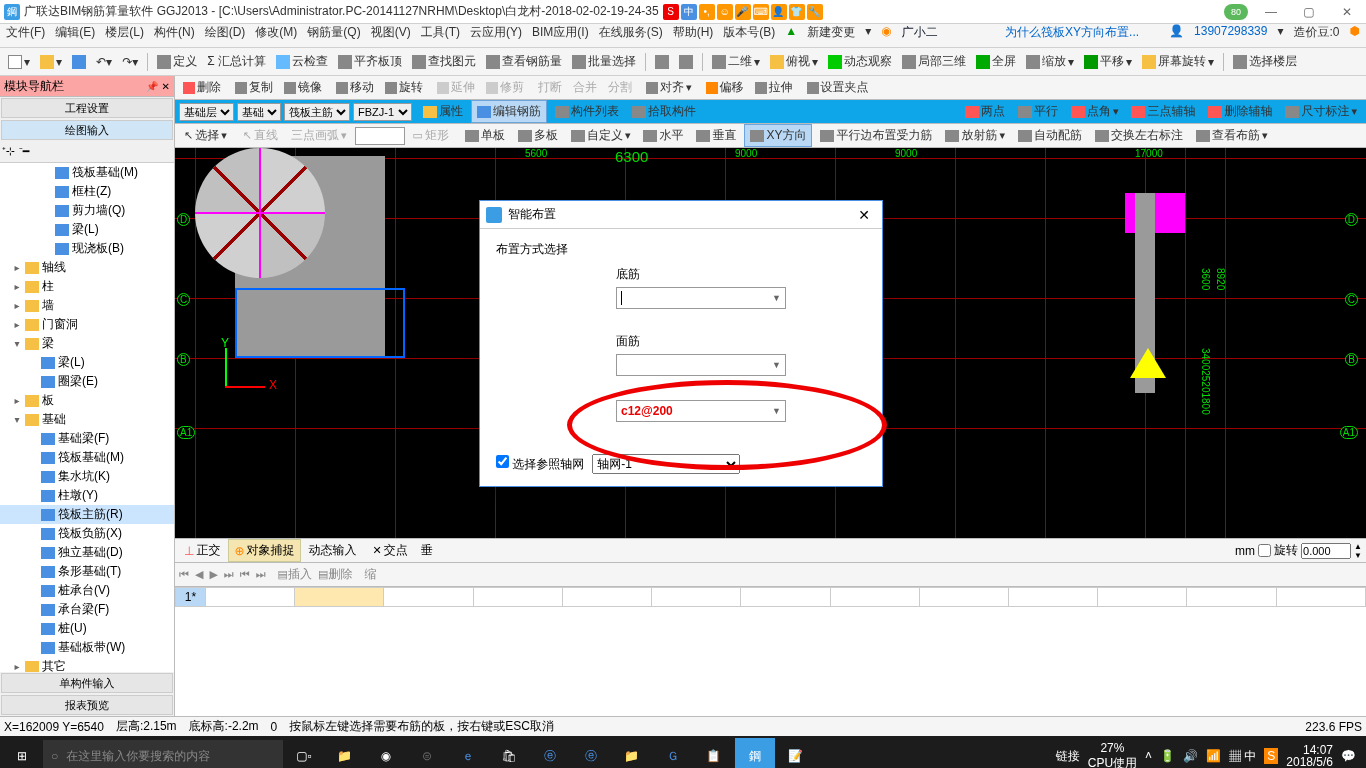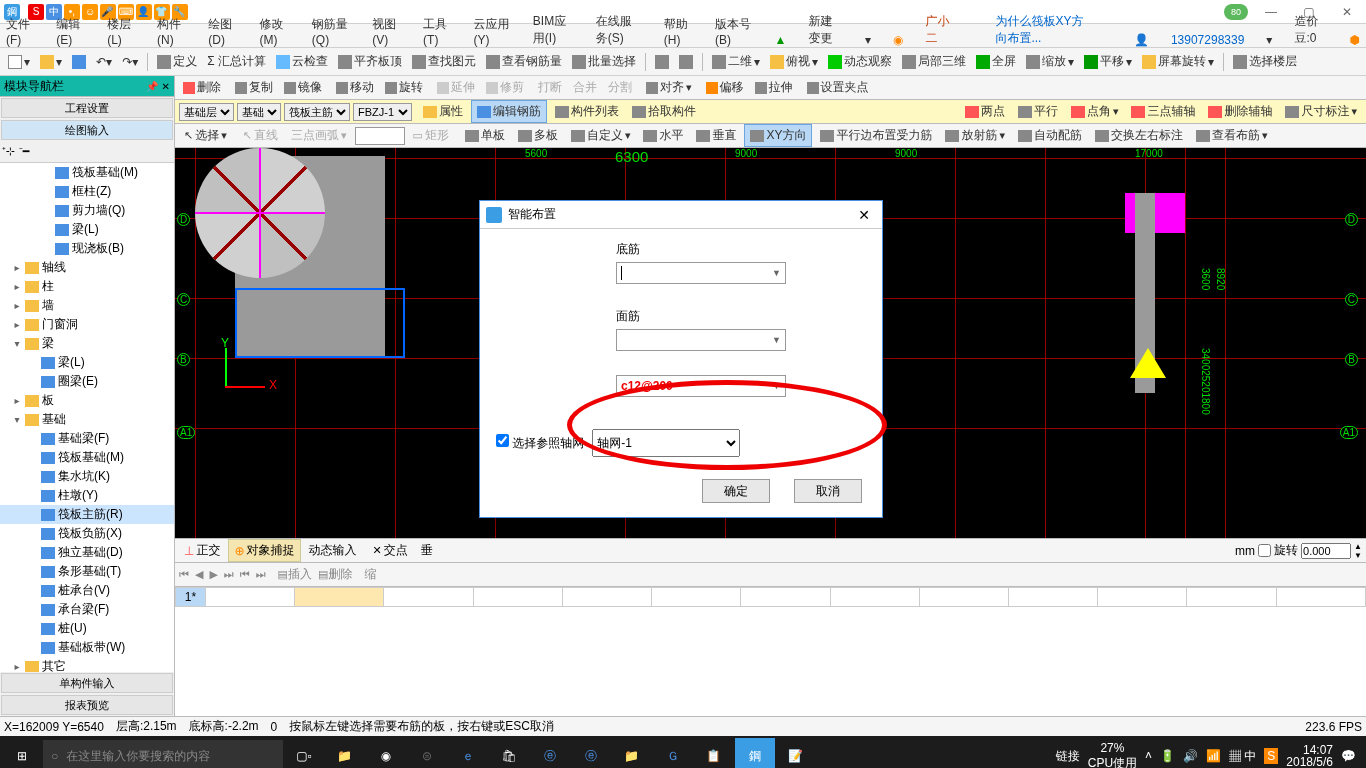--- a/index.html
+++ b/index.html
@@ -6,53 +6,53 @@
 body{width:1366px;height:768px;overflow:hidden;background:#f0f0f0;position:relative}
 .titlebar{height:24px;background:#fff;display:flex;align-items:center;padding:0 4px;border-bottom:1px solid #d0d0d0}
 .titlebar .icon{width:16px;height:16px;background:#3b9ee5;border-radius:2px;margin-right:4px;display:flex;align-items:center;justify-content:center;color:#fff;font-size:10px}
 .titlebar .title{flex:0 0 auto;color:#333}
 .titlebar .ime{margin-left:4px;display:flex;gap:2px}
 .titlebar .ime span{width:16px;height:16px;display:inline-flex;align-items:center;justify-content:center;background:#ff9800;color:#fff;font-size:10px;border-radius:2px}
 .titlebar .spacer{flex:1}
 .titlebar .green{width:24px;height:16px;background:#5cb85c;border-radius:8px;color:#fff;font-size:9px;display:flex;align-items:center;justify-content:center}
 .titlebar .winctl{display:flex;gap:8px;margin-left:8px}
 .titlebar .winctl span{width:30px;text-align:center;color:#666}
-.menubar{height:24px;background:#f5f5f5;display:flex;align-items:flex-end;padding:0 4px;border-bottom:1px solid #d0d0d0;gap:18px}
+.menubar{height:24px;background:#f5f5f5;display:flex;align-items:flex-start;padding:0 4px;border-bottom:1px solid #d0d0d0;gap:6px}
 .menubar span{color:#333;padding:0 2px}
 .menubar .sep{flex:1}
 .menubar .newchg{color:#333}
-.menubar .user{color:#c2410c}
+.menubar .user{color:#0f172a}
 .menubar .link{color:#06c}
 .menubar .phone{color:#06c}
 .menubar .dou{color:#333}
 .toolbar{height:28px;background:#f5f5f5;display:flex;align-items:center;padding:0 4px;border-bottom:1px solid #d0d0d0;gap:2px;white-space:nowrap}
 .toolbar .tbtn{padding:2px 4px;color:#333;display:inline-flex;align-items:center;gap:2px}
 .toolbar .tbtn .ic{width:14px;height:14px;background:#888;display:inline-block}
 .toolbar .div{width:1px;height:18px;background:#bbb;margin:0 3px}
 .main{display:flex;height:640px}
 .navpanel{width:175px;background:#f0f0f0;border-right:1px solid #bbb;display:flex;flex-direction:column}
-.navhdr{height:20px;background:#14b8a6;border-bottom:1px solid #bbb;font-size:11px;padding:10px 4px;display:flex;align-items:center}
+.navhdr{height:20px;background:#fca5a5;border-bottom:1px solid #bbb;font-size:11px;padding:10px 4px;display:flex;align-items:center}
 .navhdr .pin{margin-left:auto;font-size:10px}
 .navbtn{height:20px;background:#e6e6e6;border:1px solid #ccc;margin:1px;text-align:center;line-height:18px;font-size:11px}
 .navtool{height:22px;border-bottom:1px solid #ccc;padding:2px;display:flex;gap:4px}
 .navtool span{font-size:11px}
 .tree{flex:1;overflow:auto;background:#fff;font-size:11px}
 .tree .item{padding:1px 0 1px 6px;display:flex;align-items:center;gap:3px;white-space:nowrap}
 .tree .item.d1{padding-left:12px}
 .tree .item.d2{padding-left:28px}
 .tree .item.d3{padding-left:42px}
 .tree .item .exp{width:10px;text-align:center;color:#666;font-size:10px}
 .tree .item .ic{width:14px;height:12px;background:#4a90e2;display:inline-block}
 .tree .item .fold{background:#f5c044}
 .tree .item.sel{background:#cce5ff}
 .canvas-area{flex:1;display:flex;flex-direction:column;position:relative;background:#1a1a1a}
 .edit-tb{height:24px;background:#f5f5f5;display:flex;align-items:center;padding:0 4px;gap:3px;border-bottom:1px solid #bbb}
 .edit-tb .eb{padding:2px 4px;color:#333;font-size:11px;display:inline-flex;align-items:center;gap:2px}
 .edit-tb .eb .ic{width:12px;height:12px;background:#888}
-.filter-tb{height:24px;background:#fef9c3;display:flex;align-items:center;padding:0 4px;gap:3px;border-bottom:1px solid #bbb}
+.filter-tb{height:24px;background:#0ea5e9;display:flex;align-items:center;padding:0 4px;gap:3px;border-bottom:1px solid #bbb}
 .filter-tb select{height:18px;font-size:11px;border:1px solid #999}
 .filter-tb .fb{padding:2px 5px;color:#333;font-size:11px;display:inline-flex;align-items:center;gap:2px}
 .filter-tb .fb .ic{width:14px;height:12px;background:#888}
 .filter-tb .fb.hl{background:#b8d8f5;border:1px solid #6aa5dd}
 .sel-tb{height:24px;background:#f5f5f5;display:flex;align-items:center;padding:0 4px;gap:3px;border-bottom:1px solid #bbb}
 .sel-tb .sb{padding:2px 5px;color:#333;font-size:11px;display:inline-flex;align-items:center;gap:2px}
 .sel-tb .sb .ic{width:14px;height:12px;background:#888}
 .sel-tb select,.sel-tb input{height:18px;font-size:11px;border:1px solid #999}
 .viewport{flex:1;position:relative;background:#000;overflow:hidden}
 .grid-bg{position:absolute;inset:0;background:#000}
@@ -94,30 +94,31 @@
 .dialog .grp-label{font-size:12px;margin-bottom:8px}
 .dialog .radio-col{float:left;width:110px}
 .dialog .radio-col label{display:block;margin:28px 0;font-size:12px}
 .dialog .field-col{margin-left:120px}
 .dialog .field{margin-bottom:24px}
 .dialog .field .flabel{font-size:12px;margin-bottom:4px}
 .dialog .field .finput{width:170px;height:22px;border:1px solid #999;padding:0 4px;font-size:12px;position:relative;display:flex;align-items:center}
 .dialog .field .finput .arrow{margin-left:auto;font-size:9px;color:#666}
 .dialog .field .finput.red{color:#e00;font-weight:bold}
 .dialog .ref{clear:both;padding-top:8px;display:flex;align-items:center;gap:8px}
-.dialog .ref select{width:148px;height:28px}
+.dialog .ref select{width:148px;height:20px}
 .dialog .btns{display:flex;justify-content:flex-end;gap:24px;padding:10px 20px 14px}
 .dialog .btns button{width:68px;height:24px;background:#e8e8e8;border:1px solid #999}
 .red-oval{position:absolute;left:567px;top:380px;width:320px;height:90px;border:5px solid #e00;border-radius:50%;z-index:200;pointer-events:none}
 </style>
 </head>
 <body>
 
 <div class="titlebar">
   <span class="icon">鋼</span>
+  <span class="title">广联达BIM钢筋算量软件 GGJ2013 - [C:\Users\Administrator.PC-20141127NRHM\Desktop\白龙村-2018-02-02-19-24-35</span>
   <span class="ime">
     <span style="background:#e00">S</span>
       <span style="background:#4a90e2">中</span>
       <span>•,</span>
       <span>☺</span>
       <span>🎤</span>
       <span>⌨</span>
       <span>👤</span>
       <span>👕</span>
       <span>🔧</span>
@@ -693,20 +694,21 @@
   </div>
 </div>
 
 <div class="dialog">
   <div class="dtitle">
     <span class="dicon"></span>
     <span>智能布置</span>
     <span class="dclose">✕</span>
   </div>
   <div class="dbody">
+    <div class="grp-label">布置方式选择</div>
     <div class="field-col">
       <div class="field">
         <div class="flabel">底筋</div>
         <div class="finput">
             <span style="border-left:1px solid #000;height:14px"></span>
             <span></span>
             <span class="arrow">▼</span>
           </div>
       </div>
       <div class="field">
@@ -721,19 +723,15 @@
             <span>c12@200</span>
             <span class="arrow" style="color:#666;font-weight:normal">▼</span>
           </div>
       </div>
     </div>
     <div class="ref">
       <label><input type="checkbox" checked="" style=""> <span>选择参照轴网</span></label>
       <select><option>轴网-1</option></select>
     </div>
   </div>
-  <div class="btns">
-    <button>确定</button>
-    <button>取消</button>
-  </div>
 </div>
 
 <div class="red-oval"></div>
 
 </body></html>

